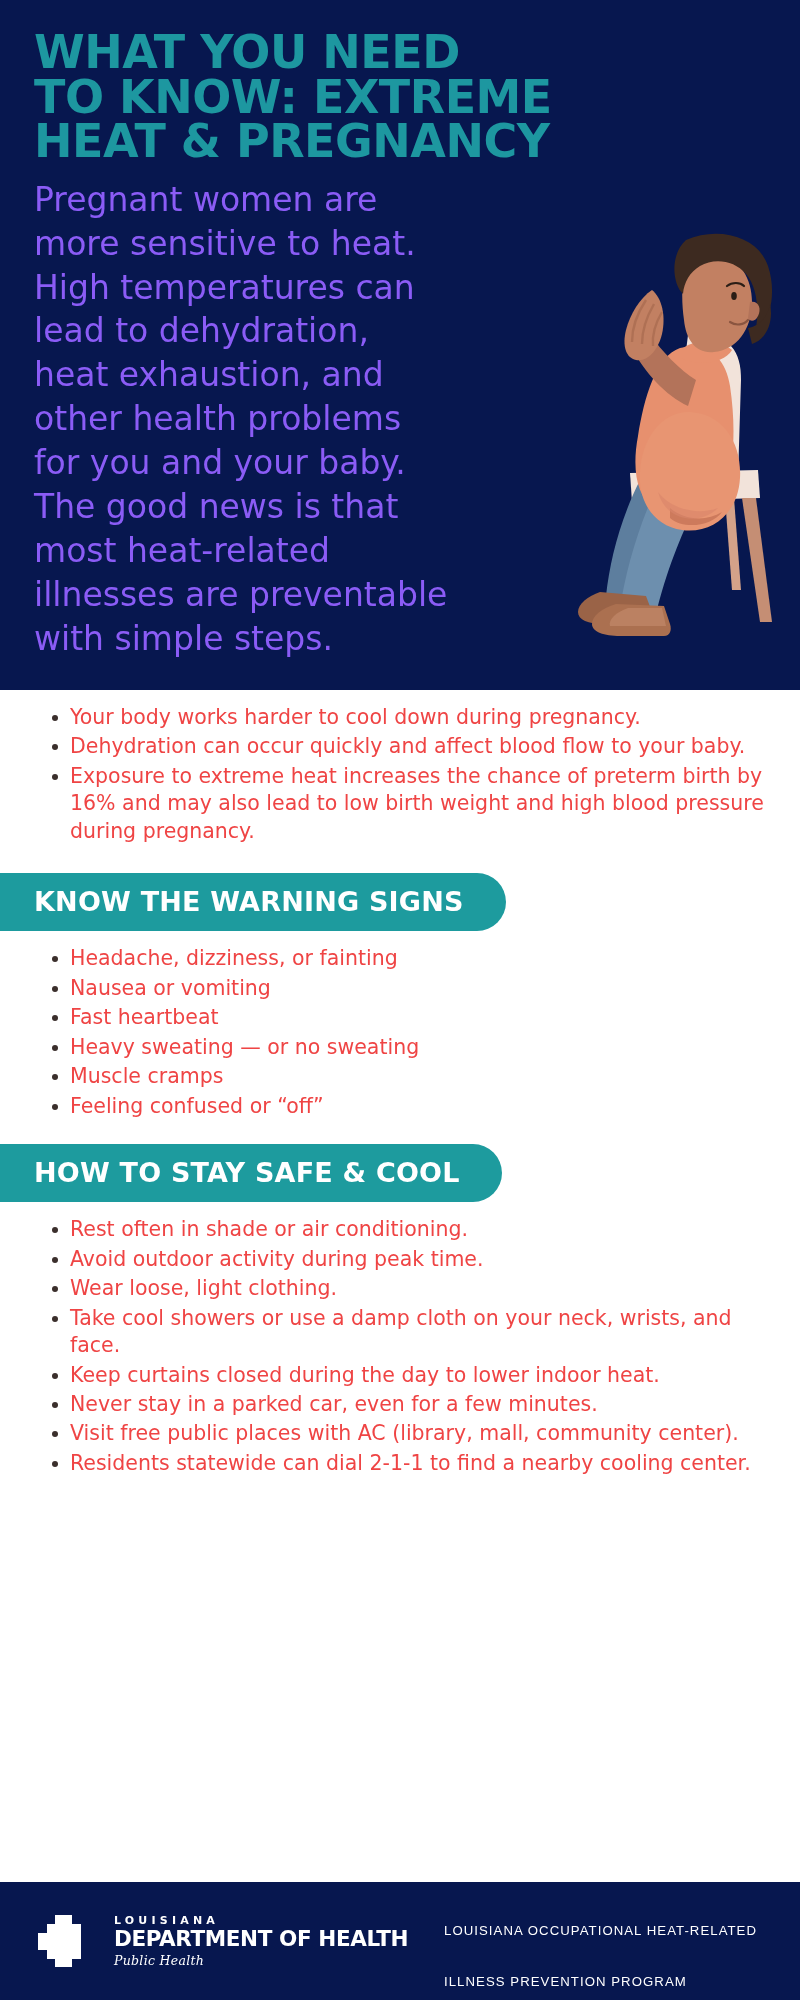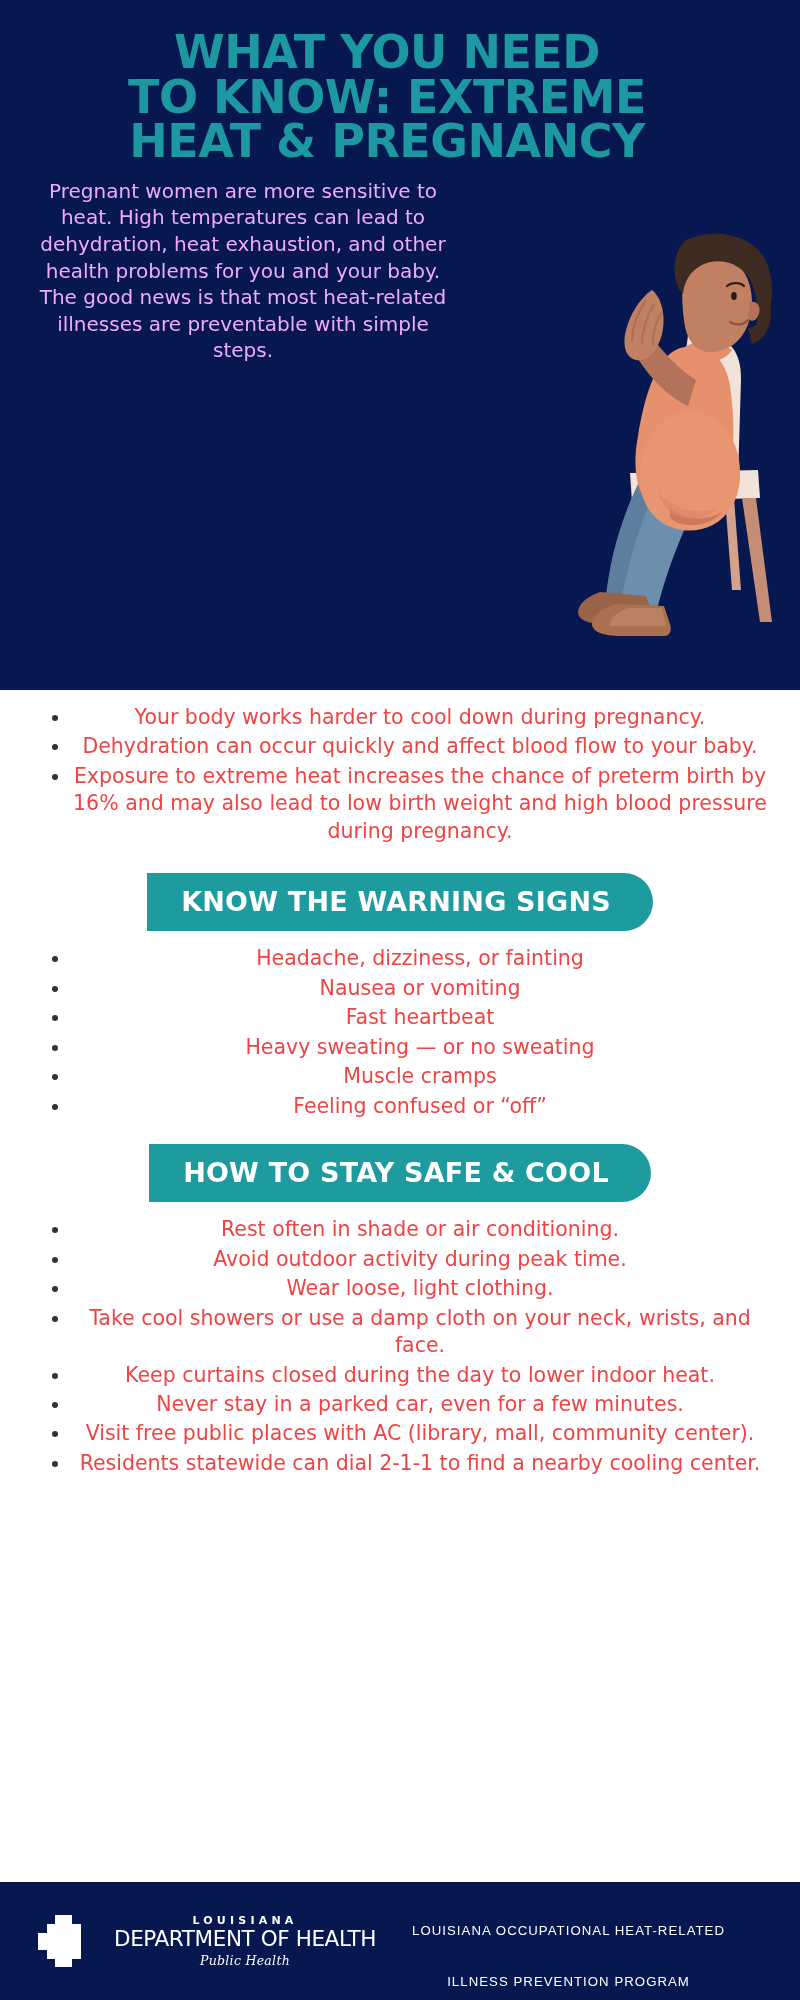--- a/index.html
+++ b/index.html
@@ -11,21 +11,20 @@
     min-height:2000px;
     position:relative;
   }
   .poster {
     width:800px;
     min-height:2000px;
     background:#ffffff;
     position:relative;
     display:flex;
     flex-direction:column;
-    text-align:center;
   }
 
   
   .hero {
     background:#07174f;
     position:relative;
     padding:26px 0 0 0;
     height:690px;
     overflow:hidden;
     flex:0 0 auto;
@@ -36,22 +35,22 @@
     font-weight:bold;
     font-size:46px;
     line-height:0.97;
     letter-spacing:-0.5px;
     padding:4px 20px 0 34px;
     text-transform:uppercase;
     max-width:760px;
   }
   .hero-title .tl { display:block; white-space:nowrap; }
   .hero-body {
-    color:#f0abfc;
-    font-size:20px;
+    color:#8b5cf6;
+    font-size:33px;
     line-height:1.33;
     padding:14px 0 0 34px;
     width:452px;
     font-family:"DejaVu Sans", sans-serif;
     font-weight:normal;
   }
 
   
   .illo {
     position:absolute;
@@ -121,21 +120,21 @@
   .logo-mark { width:52px; height:52px; position:relative; flex:0 0 auto; }
   .logo-text { color:#fff; line-height:1; }
   .logo-l1 {
     font-family:"DejaVu Sans", sans-serif;
     font-weight:bold;
     font-size:11px;
     letter-spacing:4.2px;
   }
   .logo-l2 {
     font-family:"DejaVu Sans", sans-serif;
-    font-weight:normal;
+    font-weight:bold;
     font-size:21.5px;
     letter-spacing:-0.4px;
     margin-top:2px;
   }
   .logo-l3 {
     font-family:"DejaVu Serif", serif;
     font-style:italic;
     font-size:12.5px;
     margin-top:5px;
     letter-spacing:0.3px;

